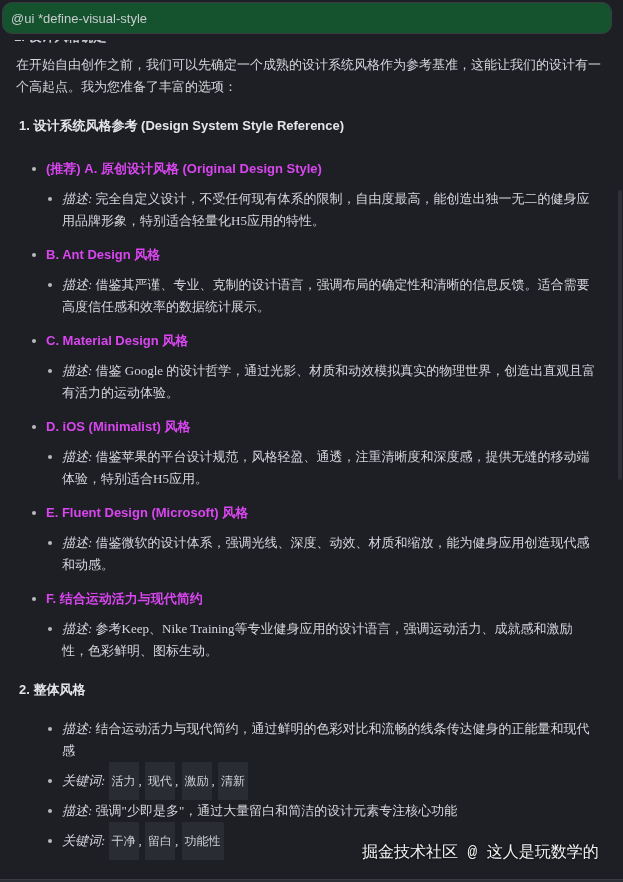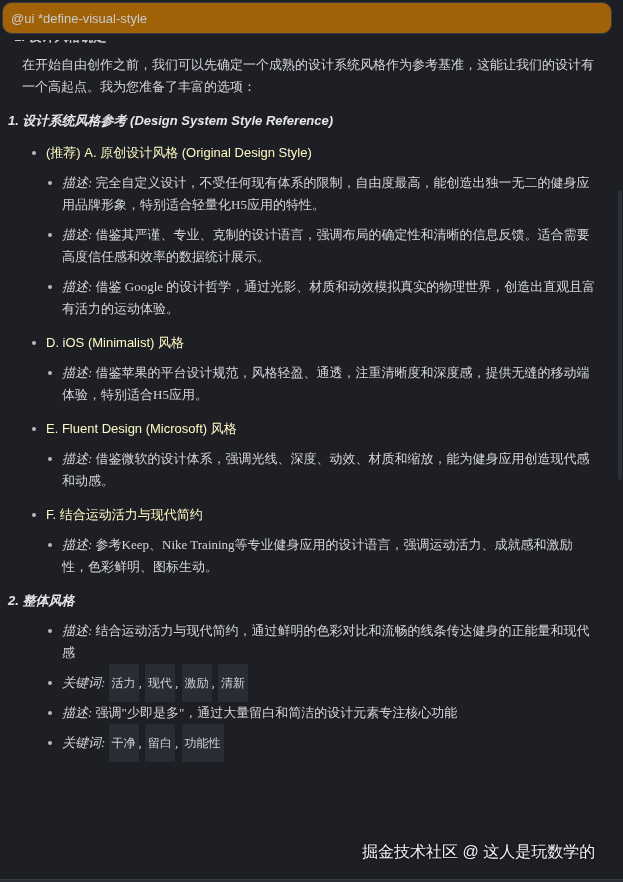--- a/index.html
+++ b/index.html
@@ -7,54 +7,55 @@
       width:623px; height:882px; overflow:hidden;
       background:#1e1f25;
       color:#d4d6dc;
       font-family:"Liberation Sans","DejaVu Sans",sans-serif;
       font-size:13px;
       position:relative;
     }
     .input-box {
       position:absolute; left:2px; top:2px; width:610px; height:32px;
       border:1px solid #3a3c44; border-radius:10px;
-      background:#a16207; box-sizing:border-box;
+      background:#14532d; box-sizing:border-box;
       display:flex; align-items:center; padding-left:8px;
       color:#c9cbd1; font-size:13px;
     }
     .cutoff {
       position:absolute; left:14px; top:40px; height:6px; width:120px;
       overflow:hidden;
     }
     .cutoff span { display:block; font-size:13px; font-weight:bold; color:#c9cbd1; margin-top:-12px; }
     .content {
       position:absolute; left:6px; top:54px; width:600px;
       line-height:22px;
     }
-    p.intro { margin:0 0 8px 16px; }
-    .sec { font-weight:bold; color:#e3e5ea; margin:2px; height:30px; line-height:30px;font-style:italic; }
+    p.intro { margin:0 0 8px 10px; }
+    .sec { font-weight:bold; color:#e3e5ea; margin:13px; height:30px; line-height:30px; }
     ul { list-style:none; margin:0; padding:0; }
-    .opt { position:relative; padding-left:40px; font-weight:normal; color:#fef9c3; line-height:30px; }
+    .opt { position:relative; padding-left:40px; font-weight:bold; color:#d946ef; line-height:30px; }
     .opt::before, .det::before {
       content:""; position:absolute; width:4px; height:4px; border-radius:50%; background:#b8bac0;
     }
     .opt::before { left:26px; top:13px; }
     .det { position:relative; padding-left:56px; padding-right:8px; line-height:22px; margin:4px 0 8px 0; color:#d4d6dc; font-weight:normal;font-family:Liberation Serif, serif; }
     .det::before { left:42px; top:9px; }
     .lbl { font-style:italic; }
     .chip {
       background:#2a2c33; border-radius:1px; padding:12px 3px; font-size:12px; color:#d0d2d8;
     }
     .scrollbar {
       position:absolute; left:618px; top:190px; width:4px; height:290px;
       background:#2e3038; border-radius:2px;
     }
     .watermark {
       position:absolute; left:362px; top:842px; font-size:16px; color:#f2f2f2;
       text-shadow:0 0 3px rgba(0,0,0,0.8);
+      font-family:Liberation Mono, monospace;
     }
     .bottom-line {
       position:absolute; left:0; top:879px; width:623px; height:3px; background:#2c2e35;
       border-top:1px solid #3a3c44;
     }
   </style>
 </head>
 <body>
 
 <div class="input-box">
@@ -65,21 +66,23 @@
     <span>1. 设计风格确定</span>
   </div>
 
 <div class="content">
   <p class="intro">在开始自由创作之前，我们可以先确定一个成熟的设计系统风格作为参考基准，这能让我们的设计有一个高起点。我为您准备了丰富的选项：</p>
 
   <div class="sec">1. 设计系统风格参考 (Design System Style Reference)</div>
   <ul>
     <li class="opt"><span>(推荐) A. 原创设计风格 (Original Design Style)</span></li>
     <li class="det"><span class="lbl">描述:</span> <span>完全自定义设计，不受任何现有体系的限制，自由度最高，能创造出独一无二的健身应用品牌形象，特别适合轻量化H5应用的特性。</span></li>
+    <li class="opt"><span>B. Ant Design 风格</span></li>
     <li class="det"><span class="lbl">描述:</span> <span>借鉴其严谨、专业、克制的设计语言，强调布局的确定性和清晰的信息反馈。适合需要高度信任感和效率的数据统计展示。</span></li>
+    <li class="opt"><span>C. Material Design 风格</span></li>
     <li class="det"><span class="lbl">描述:</span> <span>借鉴 Google 的设计哲学，通过光影、材质和动效模拟真实的物理世界，创造出直观且富有活力的运动体验。</span></li>
     <li class="opt"><span>D. iOS (Minimalist) 风格</span></li>
     <li class="det"><span class="lbl">描述:</span> <span>借鉴苹果的平台设计规范，风格轻盈、通透，注重清晰度和深度感，提供无缝的移动端体验，特别适合H5应用。</span></li>
     <li class="opt"><span>E. Fluent Design (Microsoft) 风格</span></li>
     <li class="det"><span class="lbl">描述:</span> <span>借鉴微软的设计体系，强调光线、深度、动效、材质和缩放，能为健身应用创造现代感和动感。</span></li>
     <li class="opt"><span>F. 结合运动活力与现代简约</span></li>
     <li class="det"><span class="lbl">描述:</span> <span>参考Keep、Nike Training等专业健身应用的设计语言，强调运动活力、成就感和激励性，色彩鲜明、图标生动。</span></li>
   </ul>
 
   <div class="sec">2. 整体风格</div>

